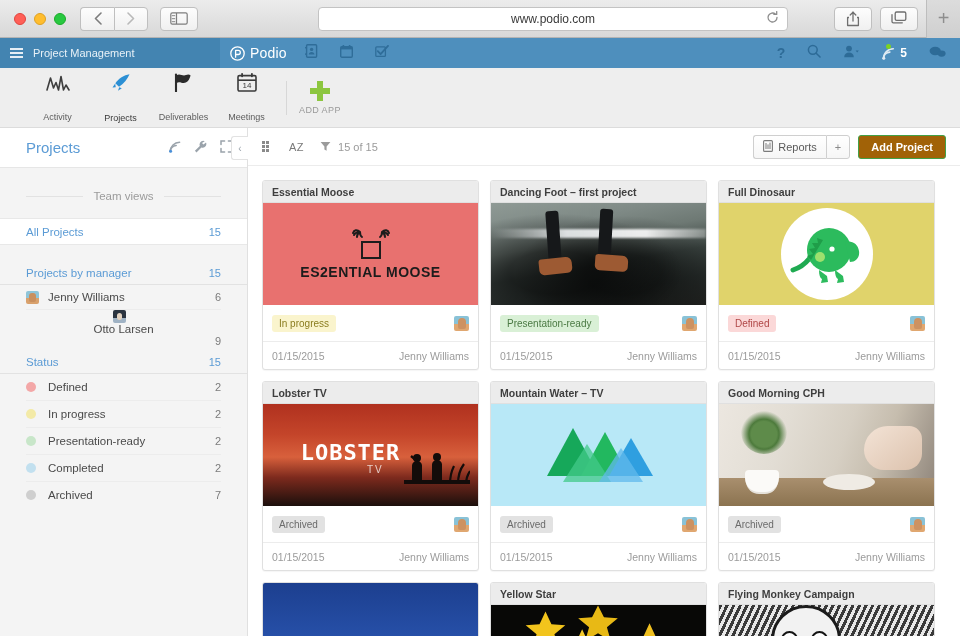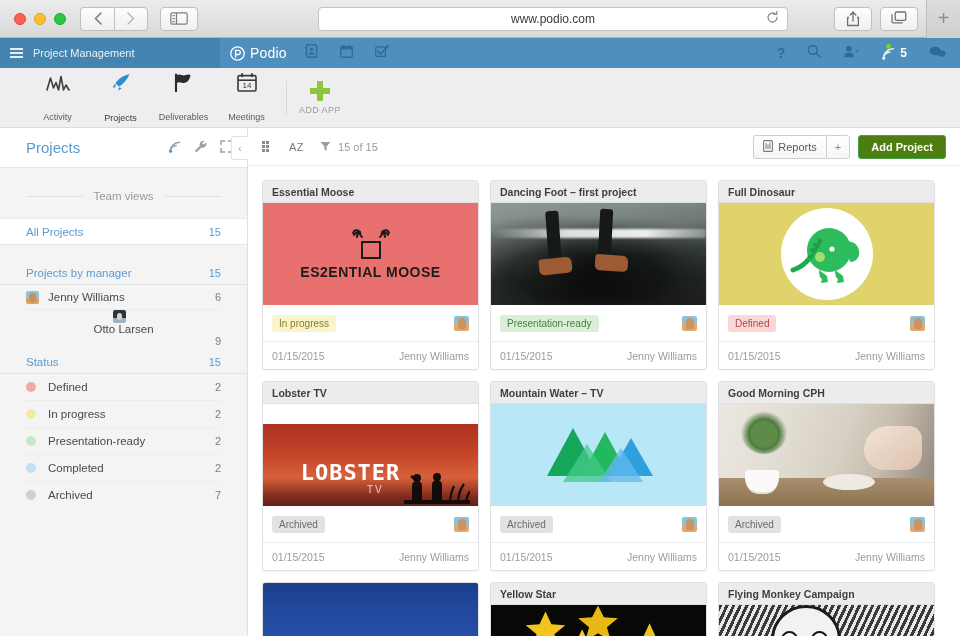--- a/index.html
+++ b/index.html
@@ -254,21 +254,21 @@
     display: flex; align-items: center; justify-content: center;
     gap: 5px;
     padding: 0 9px;
     font-size: 11px; color: #5a5a5a;
     border-radius: 3px;
   }
   .btn-group .btn:first-child { border-radius: 3px 0 0 3px; border-right: none; }
   .btn-group .btn:last-child { border-radius: 0 3px 3px 0; padding: 0 8px; color:#8a8a8a; }
   .btn-primary {
     height: 24px; padding: 0 12px;
-    background: #4d7c0f;
+    background: #a16207;
     border: 1px solid #43a047;
     border-radius: 3px;
     color: #ffffff; font-size: 11px; font-weight: bold;
     display: flex; align-items: center;
   }
 
   
   .cards {
     padding: 14px 14px 0 14px;
     display: flex; flex-wrap: wrap;
@@ -343,21 +343,21 @@
     background: linear-gradient(90deg, rgba(255,255,255,.0), rgba(245,248,250,.85) 35%, rgba(255,255,255,.9) 72%, rgba(255,255,255,.3));
     filter: blur(1px);
   }
   .art-dino { background: #e0d36b; display: flex; align-items: center; justify-content: center; }
   .dino-circle {
     width: 92px; height: 92px; border-radius: 50%; background: #ffffff;
     display: flex; align-items: center; justify-content: center;
   }
   .art-lobster {
     background: linear-gradient(180deg, #b0311f 0%, #c4452a 30%, #d8603c 52%, #7d2a1d 72%, #1b0f0c 100%);
-    display: flex; align-items: center; justify-content: center; margin-top: 20px;
+    display: flex; align-items: center; justify-content: center;
   }
   .lobster-word {
     font-family: "DejaVu Sans Mono", monospace;
     font-size: 22px; font-weight: bold; color: #ffffff;
     letter-spacing: 1px; margin-right: 40px; margin-top: -6px;
   }
   .lobster-tv {
     position: absolute; left: 104px; top: 60px;
     font-size: 10px; color: rgba(255,255,255,.75); letter-spacing: 2px;
   }

